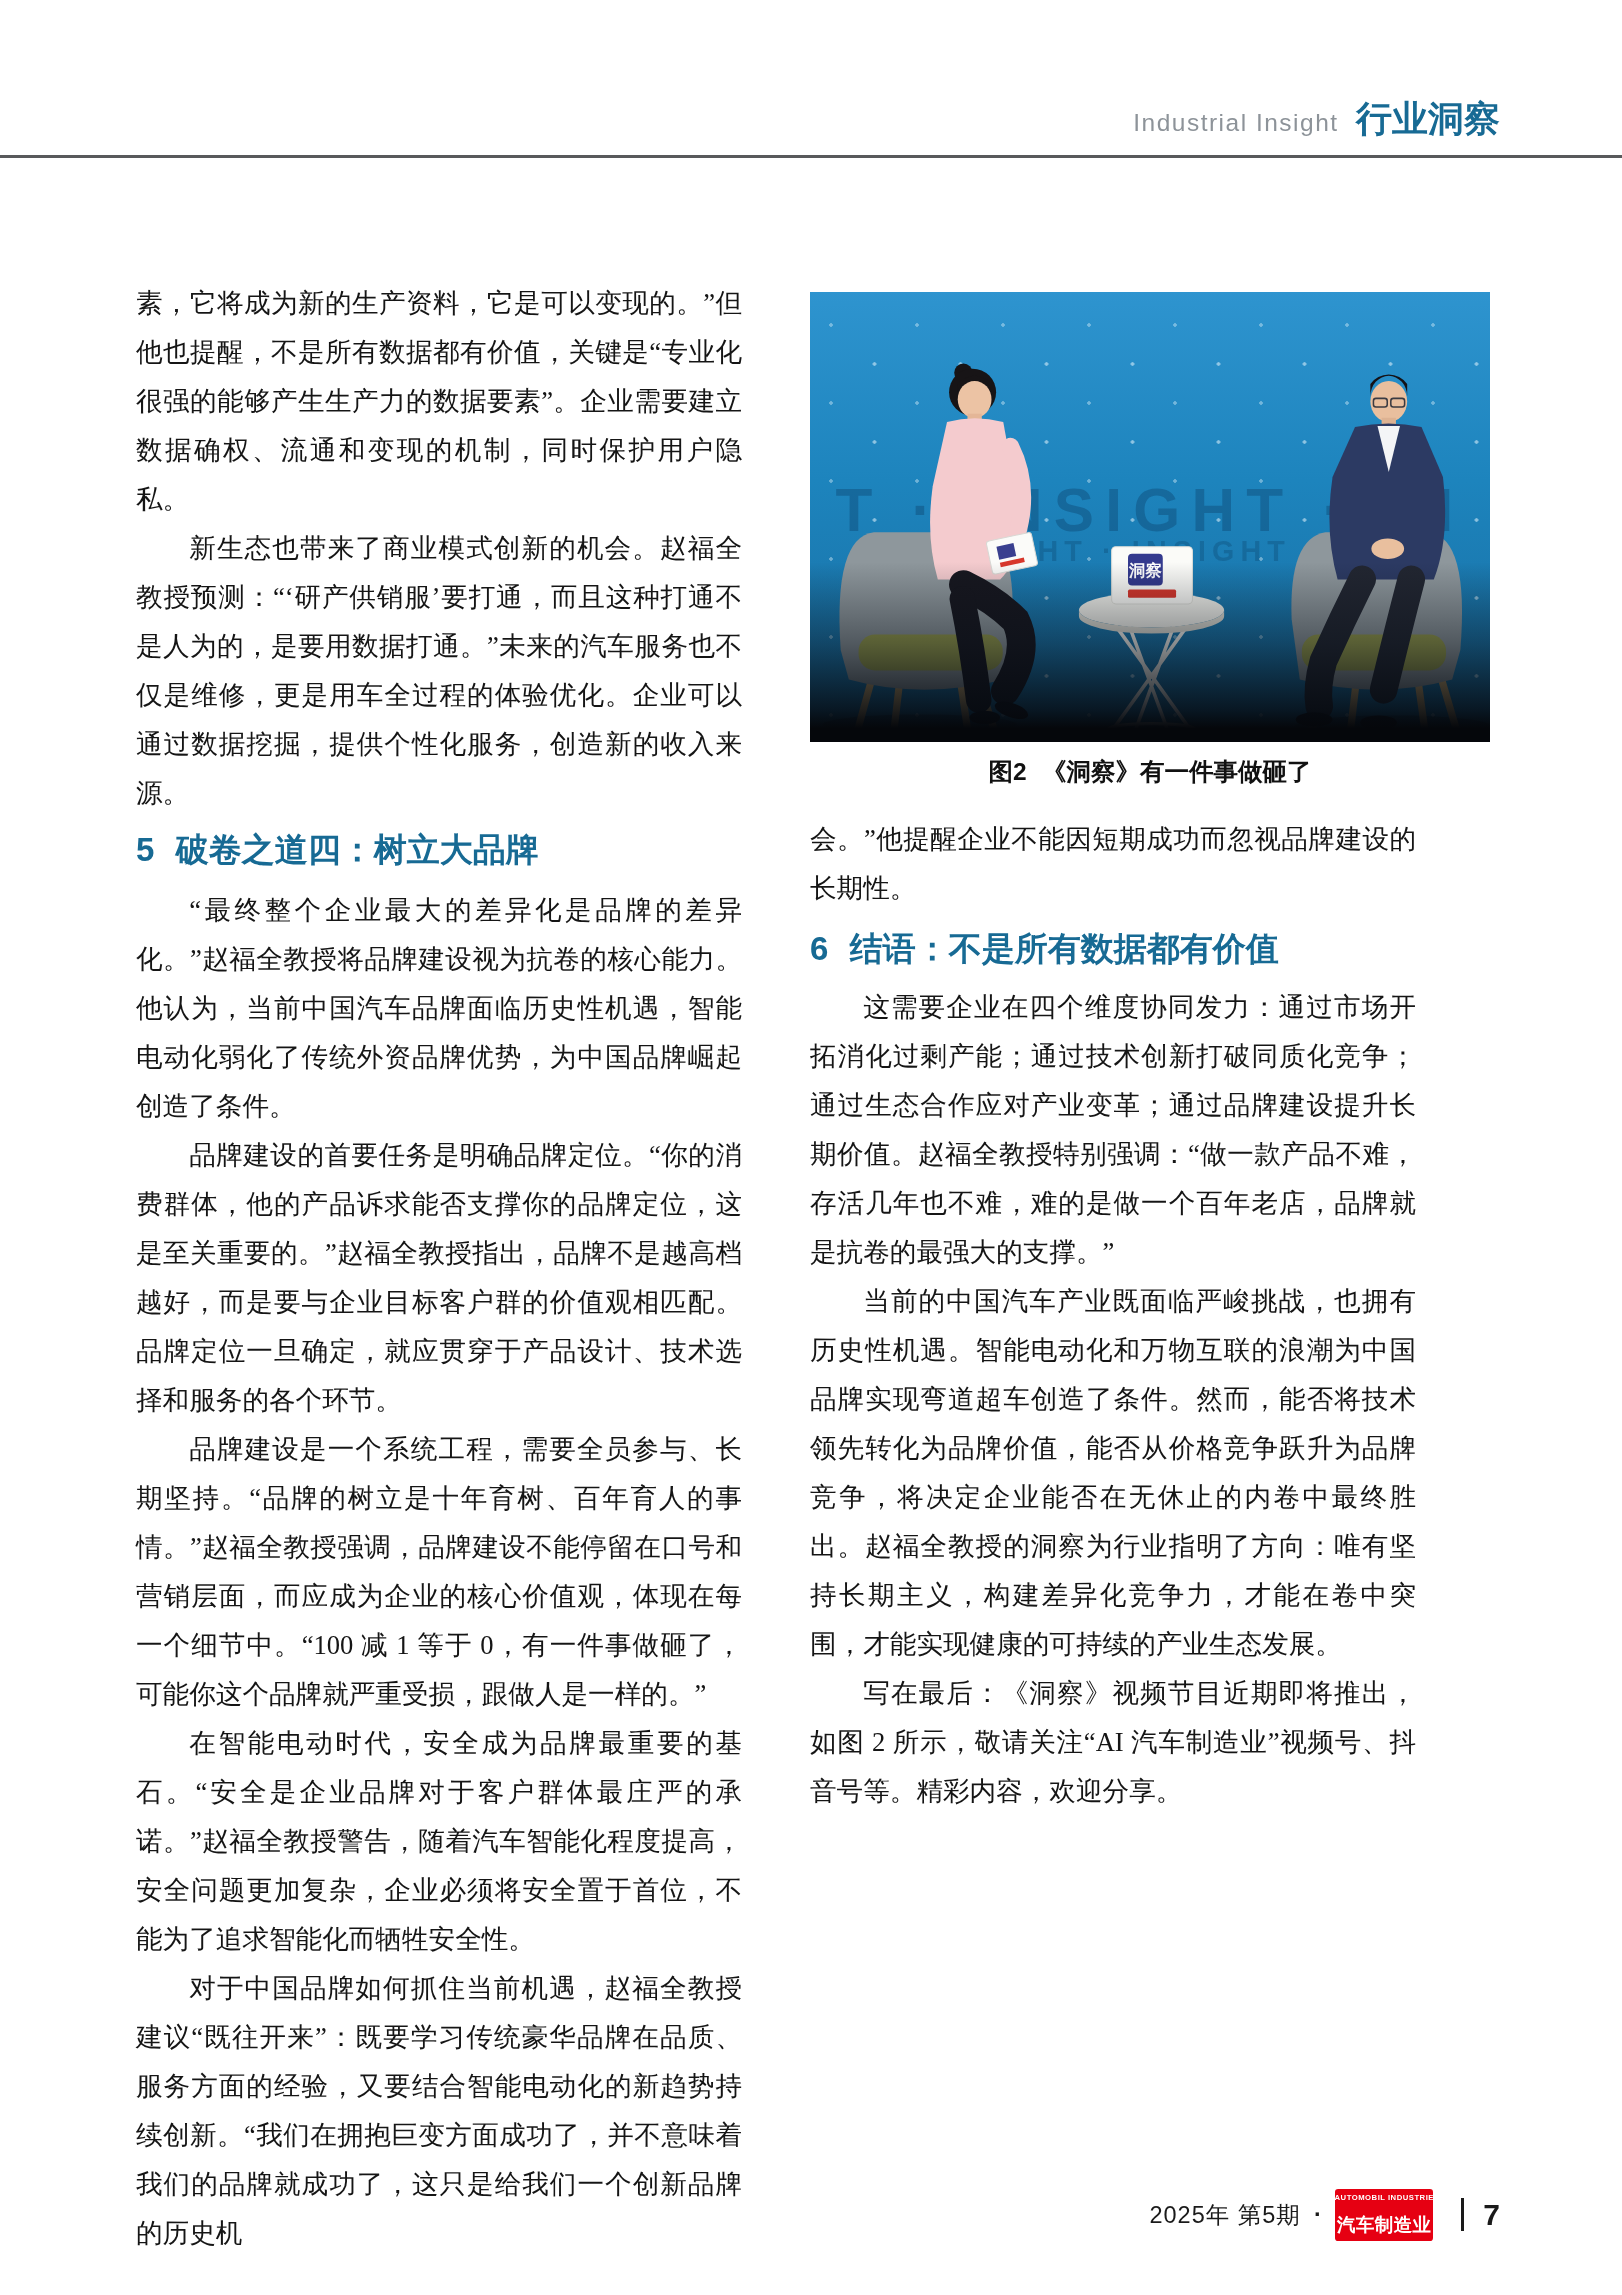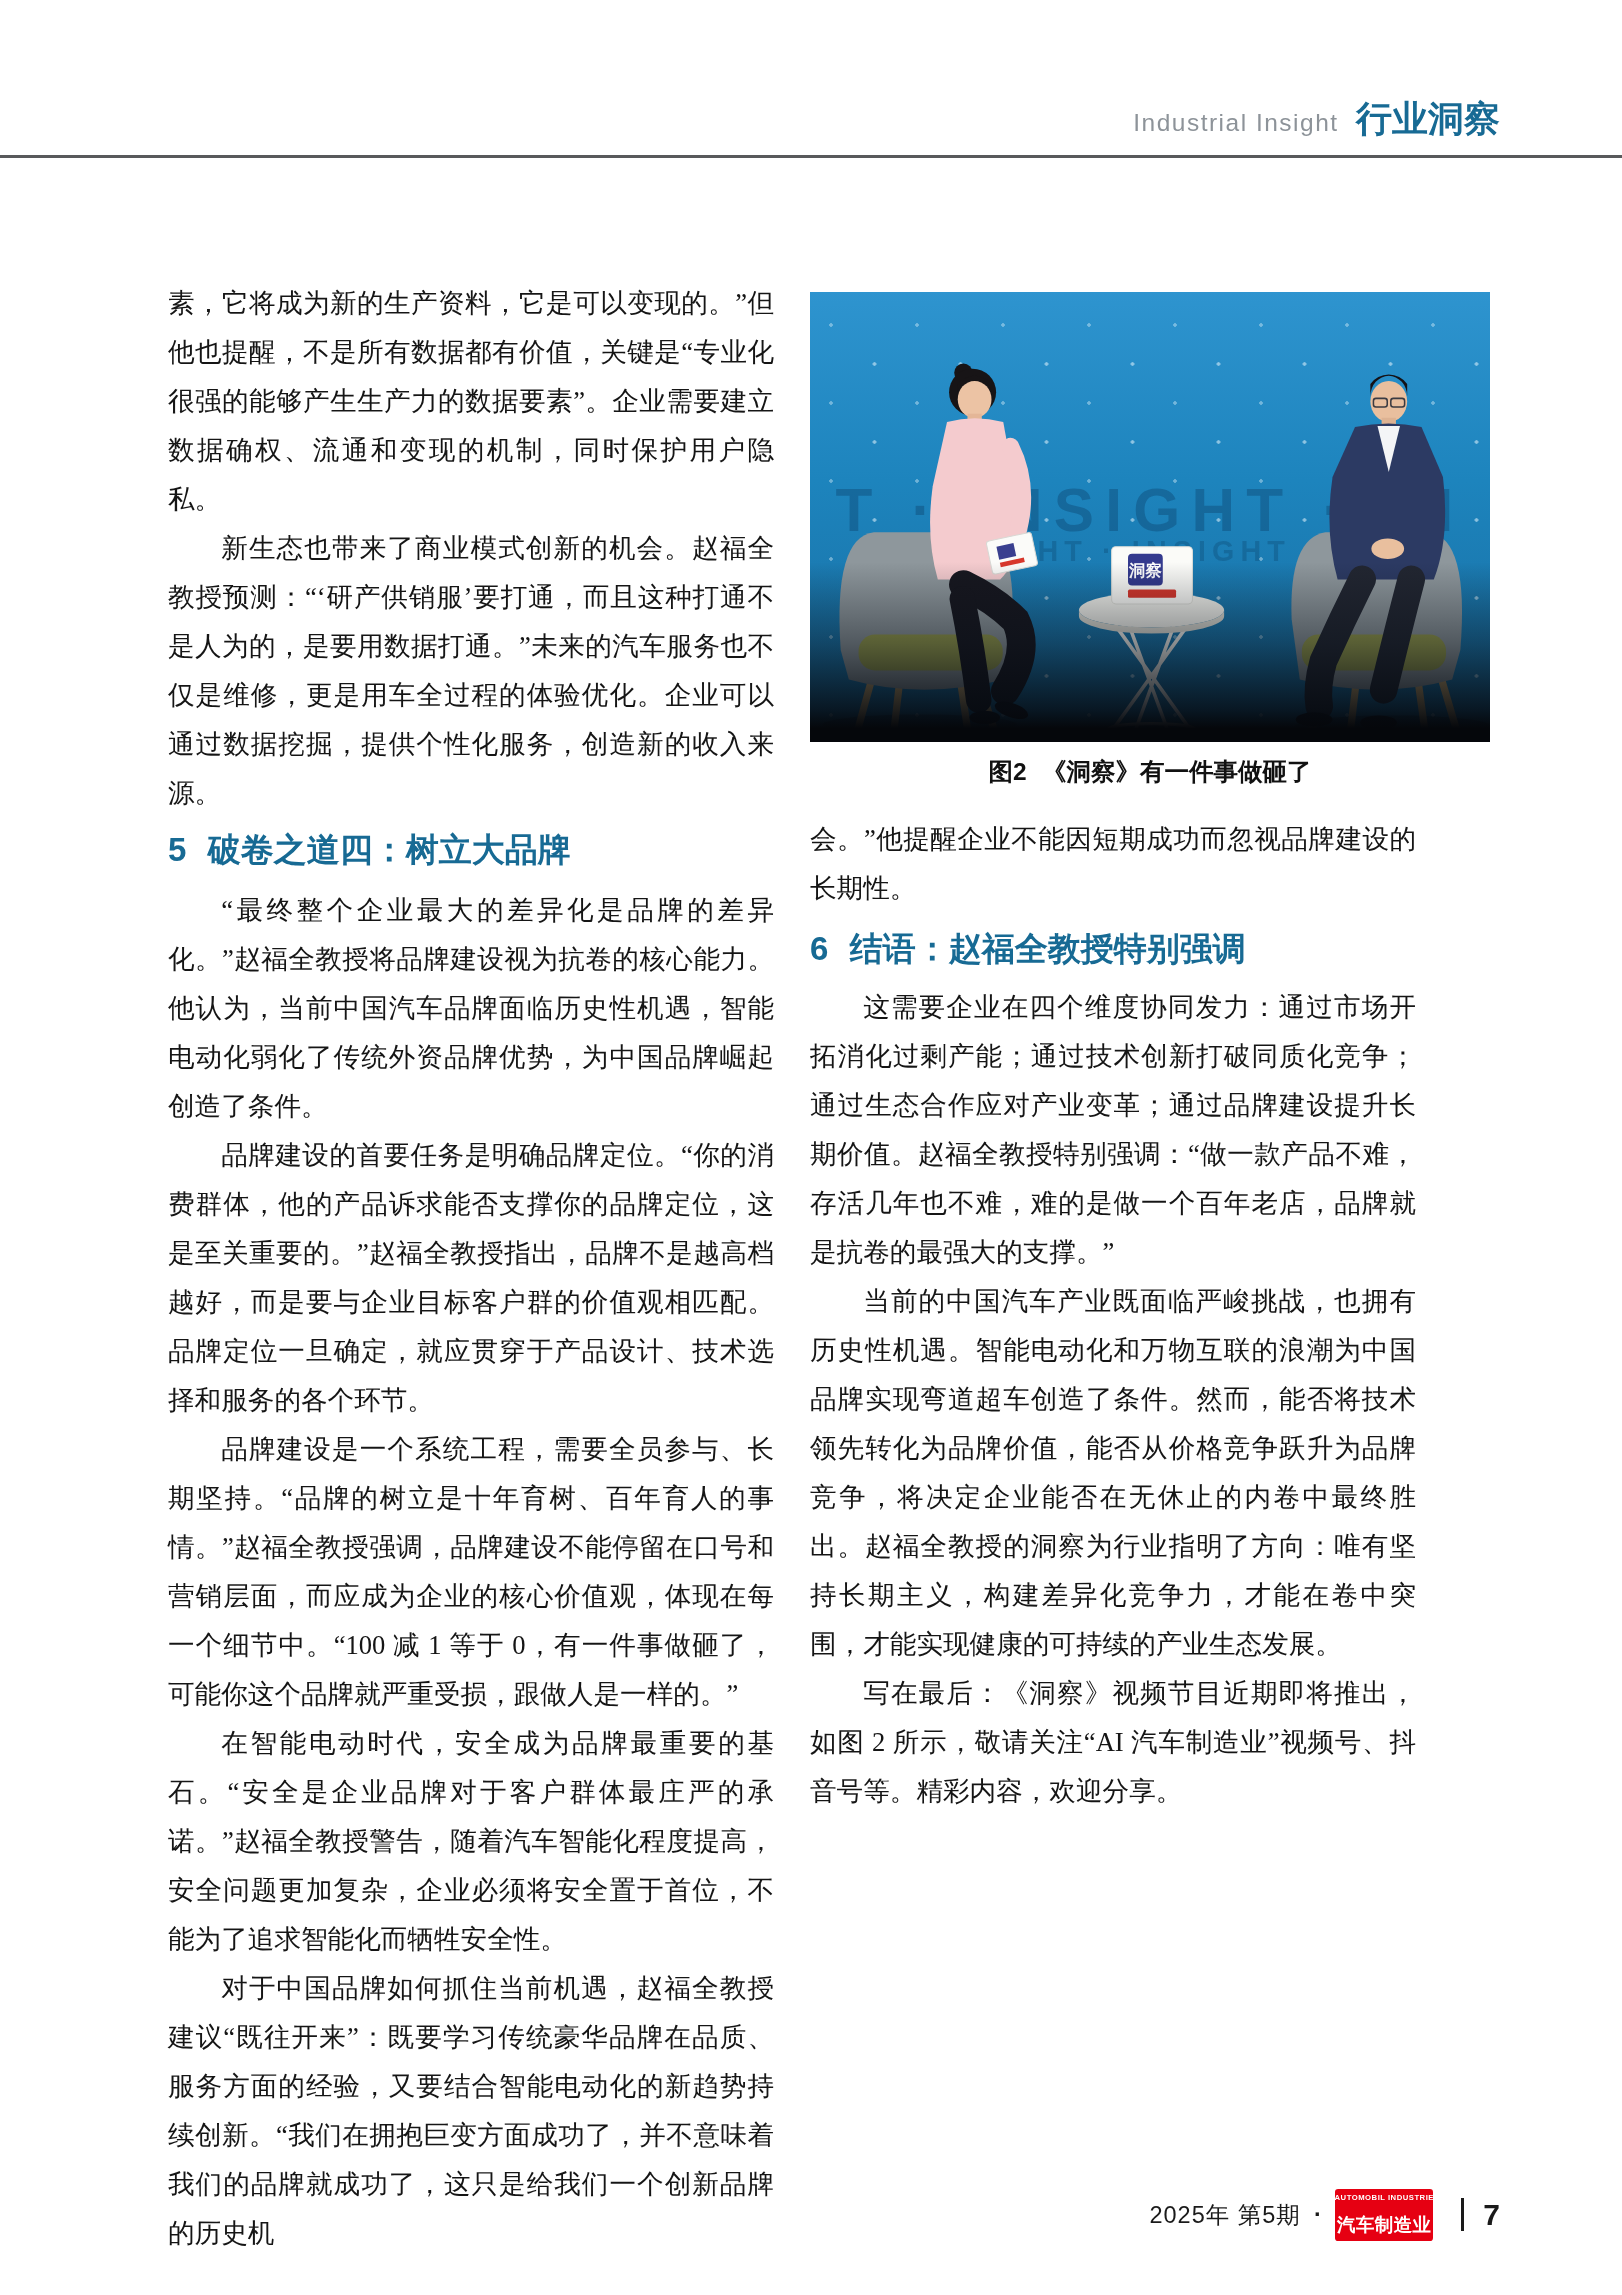--- a/index.html
+++ b/index.html
@@ -7,21 +7,21 @@
   .page{position:absolute;inset:0;background:#ffffff;overflow:hidden;}
 
   
   .header{position:absolute;top:95px;right:123px;display:flex;align-items:baseline;gap:17.4px;white-space:nowrap;}
   .hdr-en{font-family:"Liberation Sans","DejaVu Sans",sans-serif;font-size:24.5px;letter-spacing:1.5px;color:#8d9399;font-weight:500;}
   .hdr-zh{font-family:"Liberation Sans","DejaVu Sans",sans-serif;font-size:36px;font-weight:bold;color:var(--accent,#176a94);}
   .rule{position:absolute;top:155px;left:0;width:1623px;height:3.1px;background:#58595b;}
 
   
   .col{position:absolute;}
-  .col-left{left:168px;top:279px;width:606px;}
+  .col-left{left:136px;top:279px;width:606px;}
   .col-right{left:810px;top:292px;width:680px;}
   p.body{margin:0;width:606px;font-size:26.6px;line-height:49px;text-align:justify;text-justify:inter-ideograph;}
   p.indent{text-indent:2em;}
   p.no-indent{text-indent:0;}
 
   h2.sec{margin:10.2px 0 15.3px 0;display:flex;align-items:baseline;gap:21.5px;font-family:"Liberation Sans","DejaVu Sans",sans-serif;font-size:33px;line-height:43px;font-weight:bold;color:var(--accent,#176a94);}
   .col-right h2.sec{margin:14.3px 0 13.3px 0;}
 
   
   figure.photo-block{margin:0 0 26.6px 0;width:680px;}
@@ -152,21 +152,21 @@
         </svg>
       </div>
       <figcaption class="caption">
         <span class="cap-label">图2</span><span class="cap-text">《洞察》有一件事做砸了</span>
       </figcaption>
     </figure>
 
     <p class="body no-indent">会。”他提醒企业不能因短期成功而忽视品牌建设的长期性。</p>
     <h2 class="sec">
       <span class="sec-num">6</span>
-      <span class="sec-title">结语：赵福全教授特别强调</span>
+      <span class="sec-title">结语：不是所有数据都有价值</span>
     </h2>
     <p class="body indent">这需要企业在四个维度协同发力：通过市场开拓消化过剩产能；通过技术创新打破同质化竞争；通过生态合作应对产业变革；通过品牌建设提升长期价值。赵福全教授特别强调：“做一款产品不难，存活几年也不难，难的是做一个百年老店，品牌就是抗卷的最强大的支撑。”</p>
     <p class="body indent">当前的中国汽车产业既面临严峻挑战，也拥有历史性机遇。智能电动化和万物互联的浪潮为中国品牌实现弯道超车创造了条件。然而，能否将技术领先转化为品牌价值，能否从价格竞争跃升为品牌竞争，将决定企业能否在无休止的内卷中最终胜出。赵福全教授的洞察为行业指明了方向：唯有坚持长期主义，构建差异化竞争力，才能在卷中突围，才能实现健康的可持续的产业生态发展。</p>
     <p class="body indent">写在最后：《洞察》视频节目近期即将推出，如图 2 所示，敬请关注“AI 汽车制造业”视频号、抖音号等。精彩内容，欢迎分享。</p>
   </div>
 
   <div class="footer">
     <span class="foot-issue">2025年  第5期</span>
     <span class="foot-dot">·</span>
     <span class="logo">

